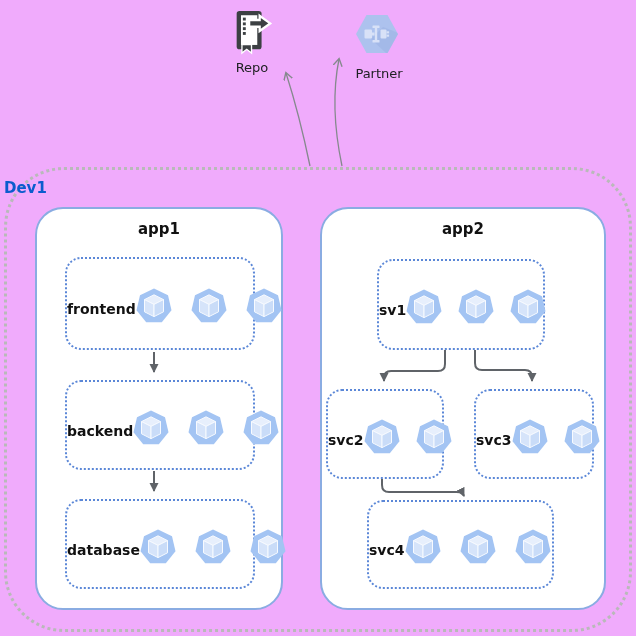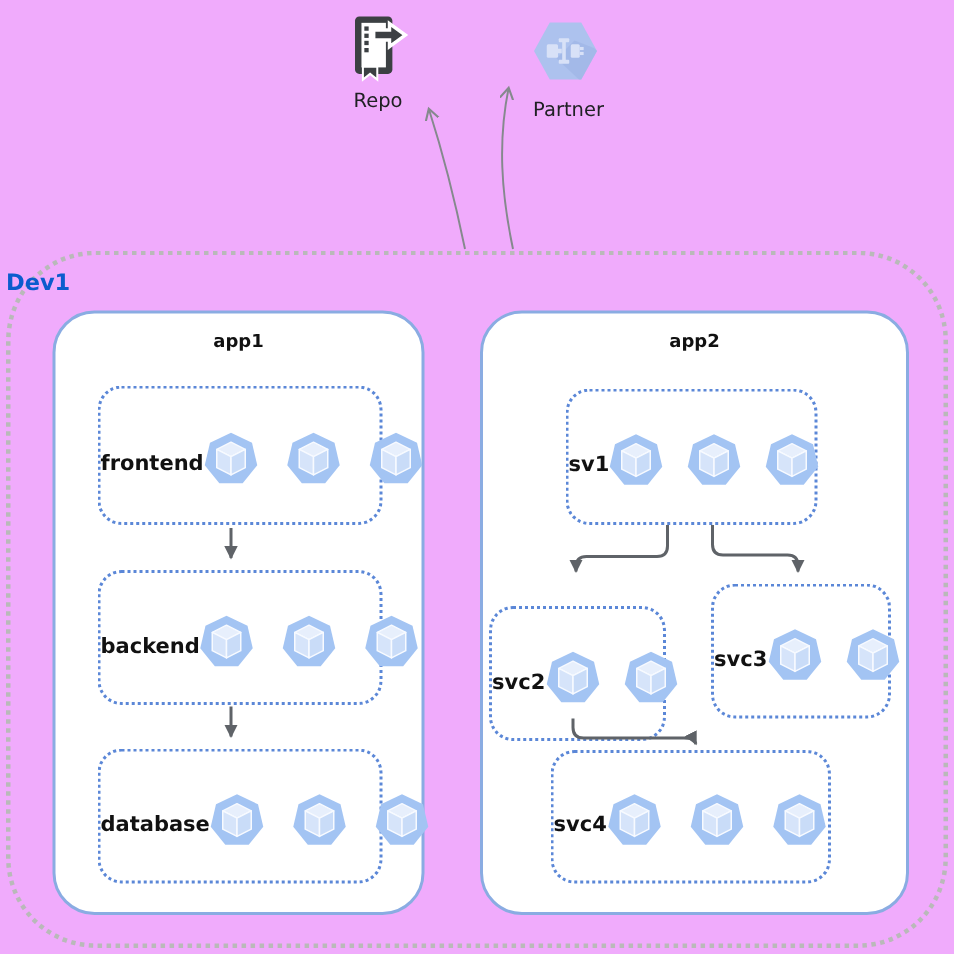--- a/index.html
+++ b/index.html
@@ -18,21 +18,21 @@
   .boundary-label{
     position:absolute;left:4px;top:179px;width:628px;
     font-size:15px;font-weight:bold;color:#0b5cce;
   }
   .cluster{
     position:absolute;border:2px solid #8aace2;border-radius:28px;
     box-sizing:border-box;background:#ffffff;
   }
   .cluster-label{
     position:absolute;top:11px;left:0;width:100%;text-align:center;
-    font-size:12px;font-weight:bold;color:#111111;
+    font-size:15px;font-weight:bold;color:#111111;
   }
   .service{
     position:absolute;border:2px dotted #5b87d7;border-radius:16px;
     box-sizing:border-box;display:flex;flex-direction:row;align-items:center;
   }
   .service-label{margin-top:11px;font-size:14px;font-weight:bold;color:#111111;}
   .pods{display:flex;align-items:center;margin-top:5px;}
   .pods.gap3{gap:19px;}
   .pods.gap2{gap:16px;}
   .pod{width:36px;height:36px;display:block;}
@@ -150,21 +150,21 @@
           </svg>
         <svg class="pod" viewBox="0 0 36 36">
             <use href="#pod"></use>
           </svg>
         <svg class="pod" viewBox="0 0 36 36">
             <use href="#pod"></use>
           </svg>
       </div>
     </div>
 
-    <div class="service" style="left:4px;top:195px;width:118px;height:90px;text-align:center;">
+    <div class="service" style="left:4px;top:180px;width:118px;height:90px;text-align:center;">
       <div class="service-label">svc2</div>
       <div class="pods gap2">
         <svg class="pod" viewBox="0 0 36 36">
             <use href="#pod"></use>
           </svg>
         <svg class="pod" viewBox="0 0 36 36">
             <use href="#pod"></use>
           </svg>
       </div>
     </div>

